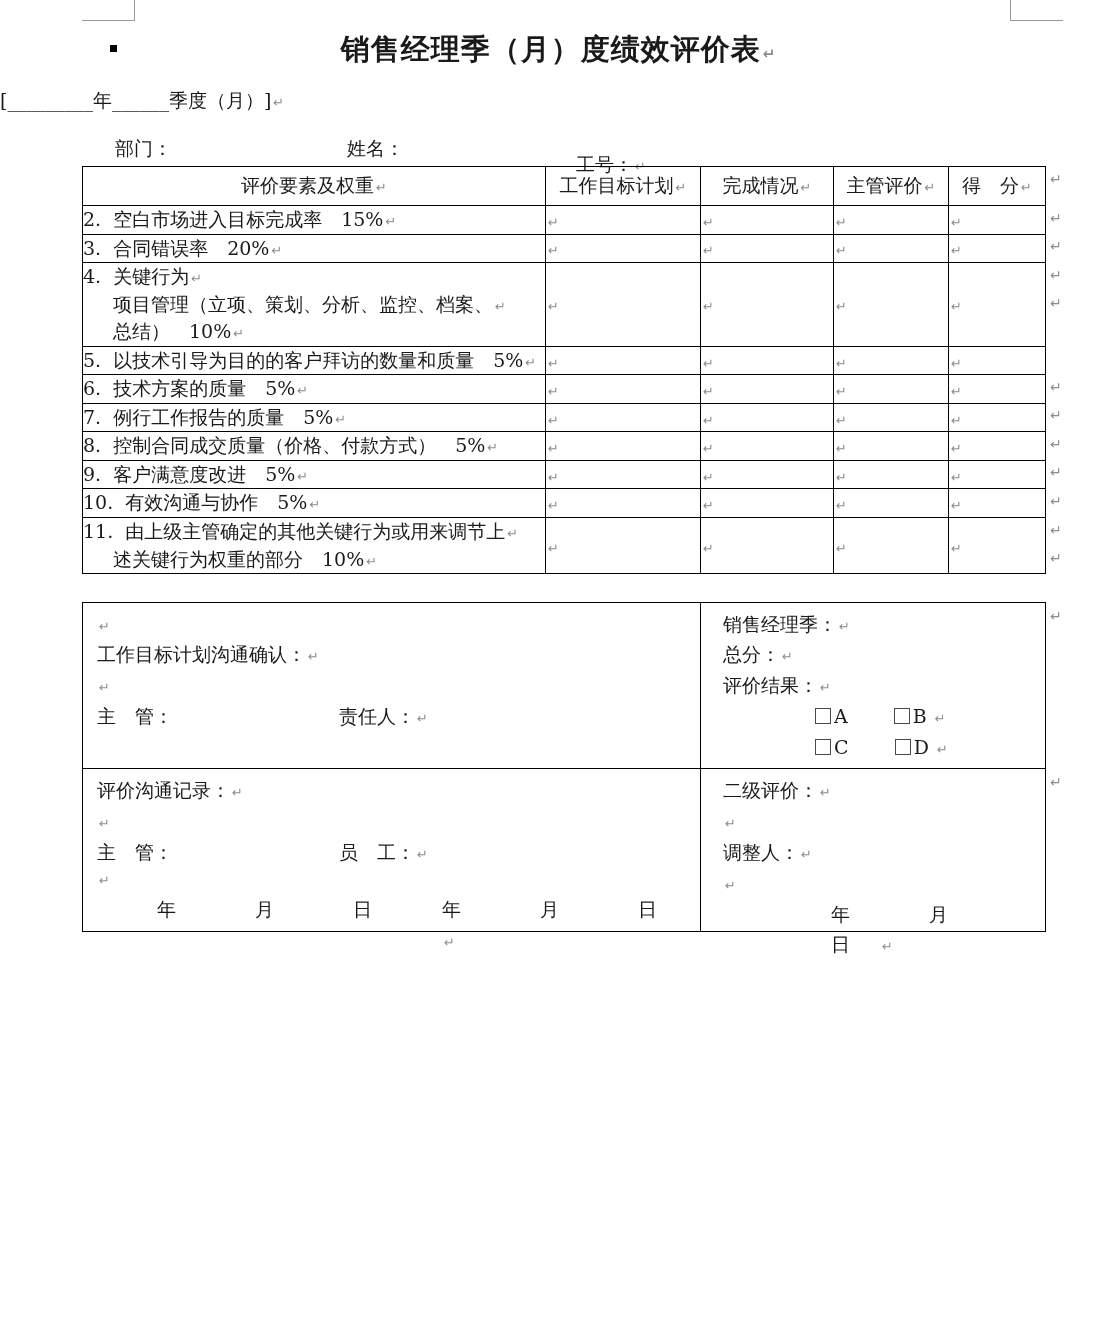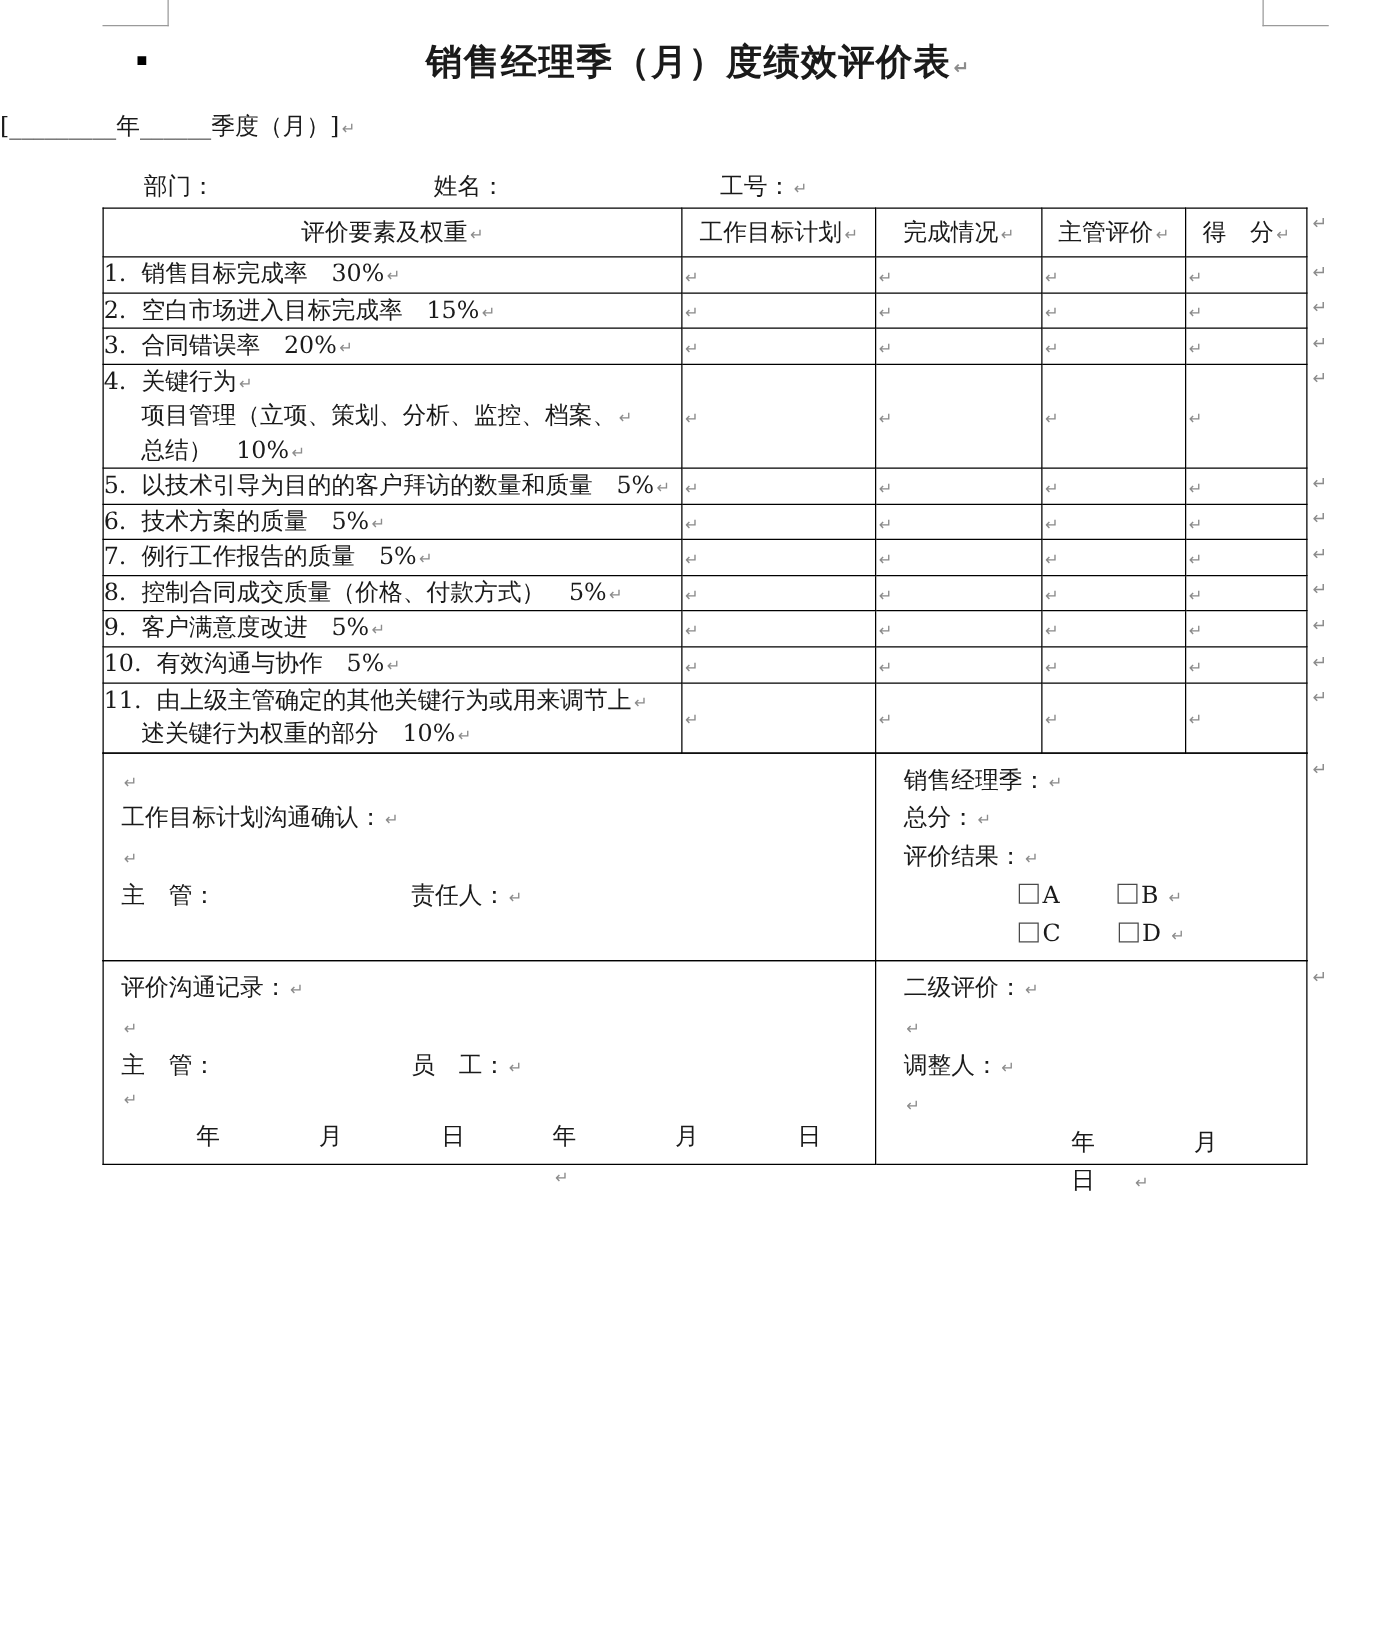--- a/index.html
+++ b/index.html
@@ -73,21 +73,21 @@
     position: absolute;
     left: 82px;
     top: 136px;
     width: 963px;
     font-size: 19px;
     height: 26px;
   }
   .id-line span.field { position: absolute; white-space: nowrap; }
   .f-dept { left: 33px;  top: 0; }
   .f-name { left: 265px; top: 0; }
-  .f-emp  { left: 494px; top: 0; }
+  .f-emp  { left: 494px; top: 16px; }
 
   
   .grid {
     position: absolute;
     left: 82px;
     top: 166px;
     width: 963px;
     border-collapse: collapse;
     table-layout: fixed;
     padding-left: 44px;
@@ -143,28 +143,28 @@
     font-size: 19px;
   }
   .lower .c-left  { width: 618px; }
   .lower .c-right { width: 345px; }
 
   .pad-box { padding: 6px 12px 6px 14px; line-height: 1.62; }
   .pad-box-r { padding: 6px 12px 6px 22px; line-height: 1.62; }
 
   .row-2col { position: relative; height: 26px; }
   .row-2col .a { position: absolute; left: 0; top: 0; }
-  .row-2col .b { position: absolute; left: 232px; top: 0; }
+  .row-2col .b { position: absolute; left: 242px; top: 0; }
   .sp-sm { display: inline-block; width: 12px; }
 
   .date-line { position: relative; height: 26px; }
   .date-line .d1 { position: absolute; left: 60px; top: 0; letter-spacing: 30px; }
   .date-line .d2 { position: absolute; left: 345px; top: 0; letter-spacing: 30px; }
   .date-line-r { position: relative; height: 26px; }
-  .date-line-r .d3 { position: absolute; left: 134px; top: 0; letter-spacing: 30px; }
+  .date-line-r .d3 { position: absolute; left: 108px; top: 0; letter-spacing: 30px; }
 
   .checkrow { padding-left: 92px; }
   .cbox {
     display: inline-block;
     width: 14px;
     height: 14px;
     border: 1px solid #4a4a4a;
     margin-right: 3px;
     vertical-align: -1px;
   }
@@ -208,29 +208,20 @@
       <th class="hdr-cell"><span>评价要素及权重</span><span class="pil">↵</span></th>
       <th class="hdr-cell"><span>工作目标计划</span><span class="pil">↵</span></th>
       <th class="hdr-cell"><span>完成情况</span><span class="pil">↵</span></th>
       <th class="hdr-cell"><span>主管评价</span><span class="pil">↵</span></th>
       <th class="hdr-cell"><span>得　分</span><span class="pil">↵</span></th>
     </tr>
   </thead>
   <tbody id="grid-body">
       <tr>
         <td class="item-cell">
-          <div class="sub-line"><span>1.</span><span class="sp-sm"></span><span>销售目标完成率　30%</span><span class="pil">↵</span></div>
-        </td>
-        <td class="blank-cell"><span class="pil">↵</span></td>
-        <td class="blank-cell"><span class="pil">↵</span></td>
-        <td class="blank-cell"><span class="pil">↵</span></td>
-        <td class="blank-cell"><span class="pil">↵</span></td>
-      </tr>
-      <tr>
-        <td class="item-cell">
           <div class="sub-line"><span>2.</span><span class="sp-sm"></span><span>空白市场进入目标完成率　15%</span><span class="pil">↵</span></div>
         </td>
         <td class="blank-cell"><span class="pil">↵</span></td>
         <td class="blank-cell"><span class="pil">↵</span></td>
         <td class="blank-cell"><span class="pil">↵</span></td>
         <td class="blank-cell"><span class="pil">↵</span></td>
       </tr>
       <tr>
         <td class="item-cell">
           <div class="sub-line"><span>3.</span><span class="sp-sm"></span><span>合同错误率　20%</span><span class="pil">↵</span></div>

